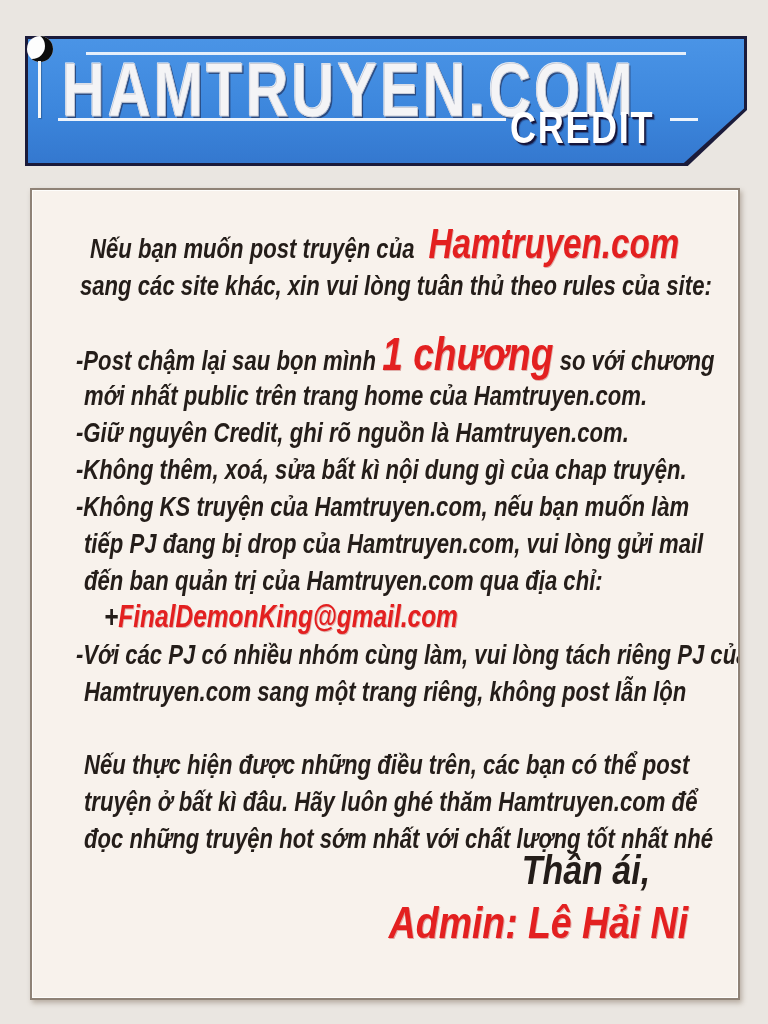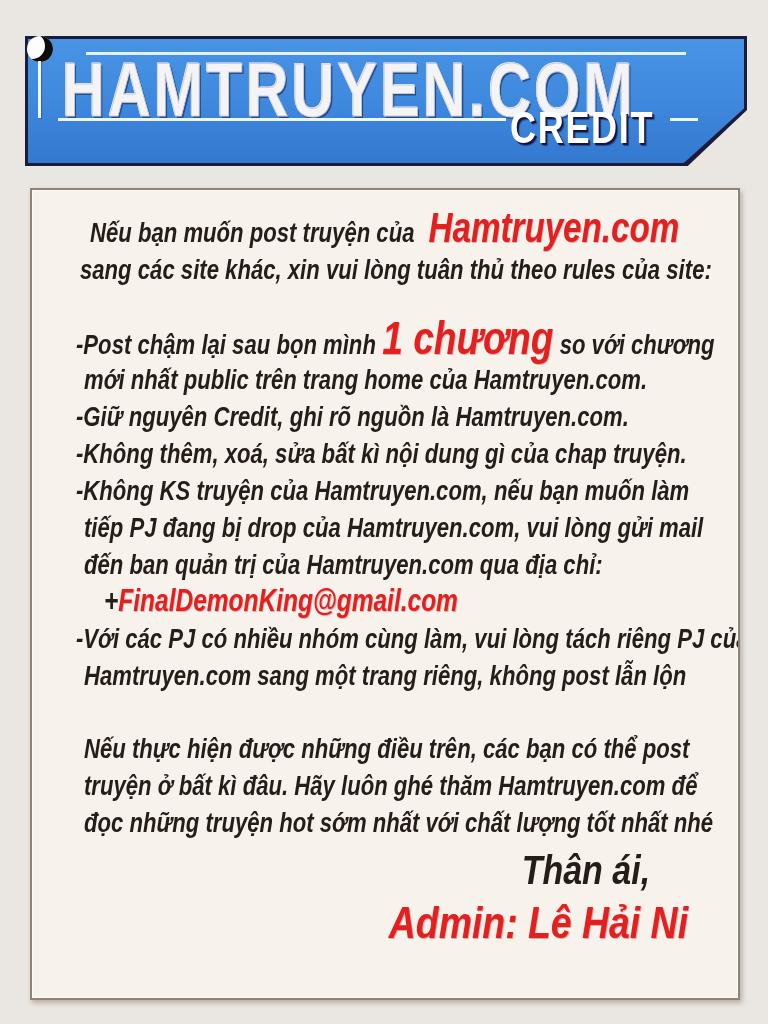--- a/index.html
+++ b/index.html
@@ -66,21 +66,21 @@
     position:absolute;left:38px;top:61px;width:3px;height:57px;
     background:#f4f6f8;box-shadow:1px 1px 1px rgba(0,0,0,.25);z-index:5;
   }
 
   
   .notice-box{
     position:absolute;left:30px;top:188px;width:710px;height:812px;
     background:var(--box-bg);
     border:2px solid #8f8276;
     box-shadow:2px 3px 5px rgba(110,90,70,.4), inset 0 0 0 1px rgba(255,255,255,.8);
-    padding:24px 18px 0 44px;
+    padding:40px 18px 0 44px;
     overflow:hidden;
   }
   .nline{
     height:37px;line-height:37px;white-space:nowrap;
     transform:scaleX(.79);transform-origin:left top;
     font-weight:bold;font-style:italic;font-size:28px;
     color:var(--text-black);
   }
   .spacer{height:36px;}
   .seg-n{color:var(--text-black);}

